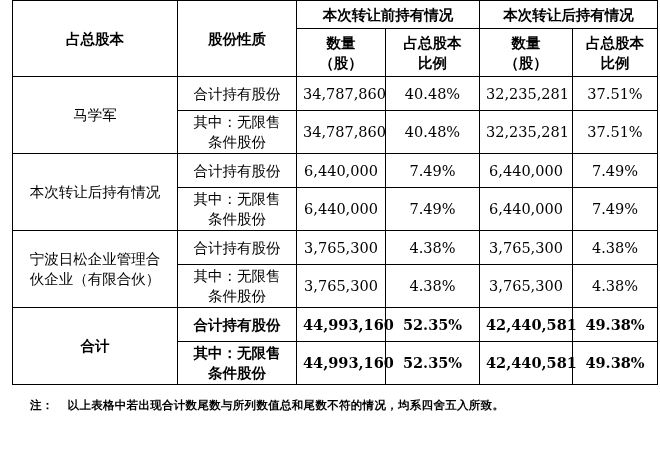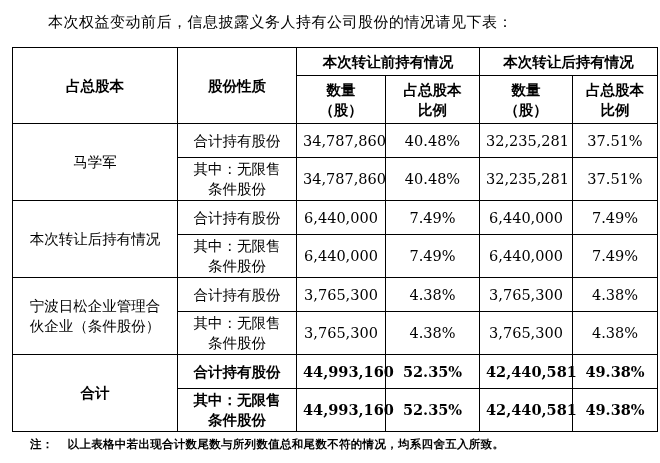--- a/index.html
+++ b/index.html
@@ -45,34 +45,33 @@
     box-sizing: border-box;
   }
   .shareholding th { font-weight: bold; }
   .row-group-header { height: 28px; }
   .row-sub-header   { height: 48px; margin-left: 32px; }
   tr.r-single { height: 34px; }
   tr.r-double { height: 41px; margin-top: 17px; }
   td.c-name { padding: 1px 13px; }
   tr.total-line td { font-weight: bold; }
   .note {
-    margin: 4px 12px 0 30px;
+    margin: 12px 12px 0 30px;
     font-size: 11.5px;
     font-weight: bold;
     line-height: 16px;
     letter-spacing: 0.3px;
   }
   .note .note-text { margin-left: 14px; }
 </style>
 </head>
 <body>
 
 <div class="page">
 
-  <p class="title">本次权益变动前后，信息披露义务人持有公司股份的情况请见下表：</p>
 
   <table class="shareholding">
     <colgroup>
       <col style="width:165px">
       <col style="width:119px">
       <col style="width:89px">
       <col style="width:94px">
       <col style="width:93px">
       <col style="width:85px">
     </colgroup>
@@ -124,21 +123,21 @@
       <tr class="r-double">
         <td>其中：无限售
 条件股份</td>
         <td>6,440,000</td>
         <td>7.49%</td>
         <td>6,440,000</td>
         <td>7.49%</td>
       </tr>
 
       <tr class="r-single">
-        <td class="c-name" rowspan="2">宁波日松企业管理合伙企业（条件股份）</td>
+        <td class="c-name" rowspan="2">宁波日松企业管理合伙企业（有限合伙）</td>
         <td>合计持有股份</td>
         <td>3,765,300</td>
         <td>4.38%</td>
         <td>3,765,300</td>
         <td>4.38%</td>
       </tr>
       <tr class="r-double">
         <td>其中：无限售
 条件股份</td>
         <td>3,765,300</td>

